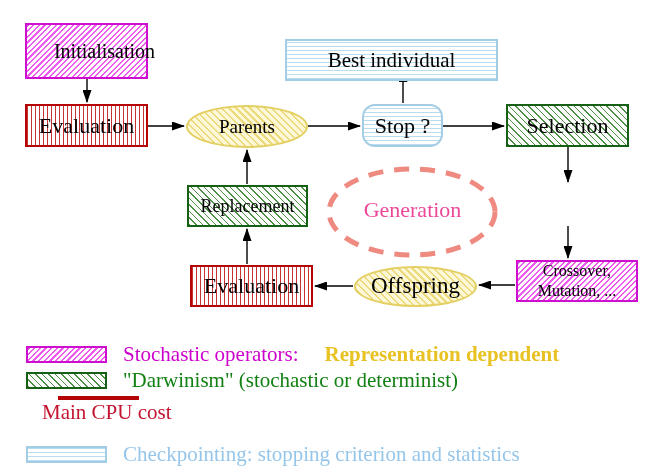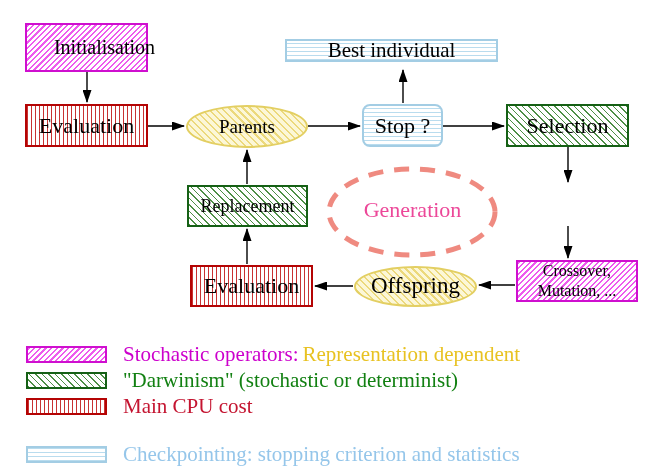--- a/index.html
+++ b/index.html
@@ -28,41 +28,41 @@
   }
   .stripe-cyan {
     border:2px solid #a3cde4;
     background:repeating-linear-gradient(0deg,#b9dcee 0 1.2px,#ffffff 1.2px 4px);
   }
   .hatch-yellow {
     border:2px solid #e3cf62; border-radius:50%;
     background:#fcf7d7 repeating-linear-gradient(45deg,#ecd97c 0 1.6px,#fcf7d7 1.6px 5px);
   }
   
-  #n-init        { left:25px;  top:23px;  width:123px; height:49px; font-size:20px;padding-left:36px; }
+  #n-init        { left:25px;  top:23px;  width:123px; height:56px; font-size:20px;padding-left:36px; }
   #n-eval-top    { left:25px;  top:104px; width:123px; height:43px; font-size:22px; }
   #n-parents     { left:186px; top:105px; width:122px; height:43px; font-size:19px; }
-  #n-best        { left:285px; top:39px;  width:213px; height:23px; font-size:21px; }
-  #n-stop        { left:362px; top:104px; width:81px;  height:43px; font-size:22px; border-radius:8px; }
+  #n-best        { left:285px; top:39px;  width:213px; height:42px; font-size:21px; }
+  #n-stop        { left:362px; top:104px; width:81px;  height:43px; font-size:22px; border-radius:13px; }
   #n-selection   { left:506px; top:104px; width:123px; height:43px; font-size:22px; }
   #n-genitors    { left:509px; top:184px; width:120px; height:42px; font-size:22px; }
   #n-crossover   { left:516px; top:260px; width:122px; height:42px; font-size:16px; line-height:1.25; }
   #n-offspring   { left:354px; top:266px; width:123px; height:41px; font-size:23px;font-family:Liberation Serif, serif; }
   #n-eval-bottom { left:190px; top:265px; width:123px; height:42px; font-size:22px; }
   #n-replacement { left:187px; top:185px; width:121px; height:42px; font-size:18px; }
   #n-generation  {
     left:330px; top:195px; width:165px; height:30px;
     font-size:22px; color:#ec4899; border:none; background:none;
   }
   
   .legend-row { position:absolute; left:26px; height:20px; display:flex; align-items:center; }
-  #lr-0 { top:344px; } #lr-1 { top:370px; } #lr-2 { top:396px; } #lr-3 { top:444px; }
+  #lr-0 { top:344px; } #lr-1 { top:370px; } #lr-2 { top:396px;flex-direction:column; } #lr-3 { top:444px; }
   .swatch { box-sizing:border-box; width:81px; height:17px; display:inline-block; }
   .ltext { margin-left:16px; font-size:21px; white-space:nowrap; }
-  .ltext.suffix { margin-left:4px; }
+  .ltext.suffix { margin-left:26px;font-weight:bold; }
   .t-magenta { color:#cc00cc; }
   .t-gold    { color:#e8c222; }
   .t-green   { color:#128012; }
   .t-red     { color:#c41430; }
   .t-blue    { color:#95c6ea; }
 </style>
 </head>
 <body>
 
 <div class="canvas">

